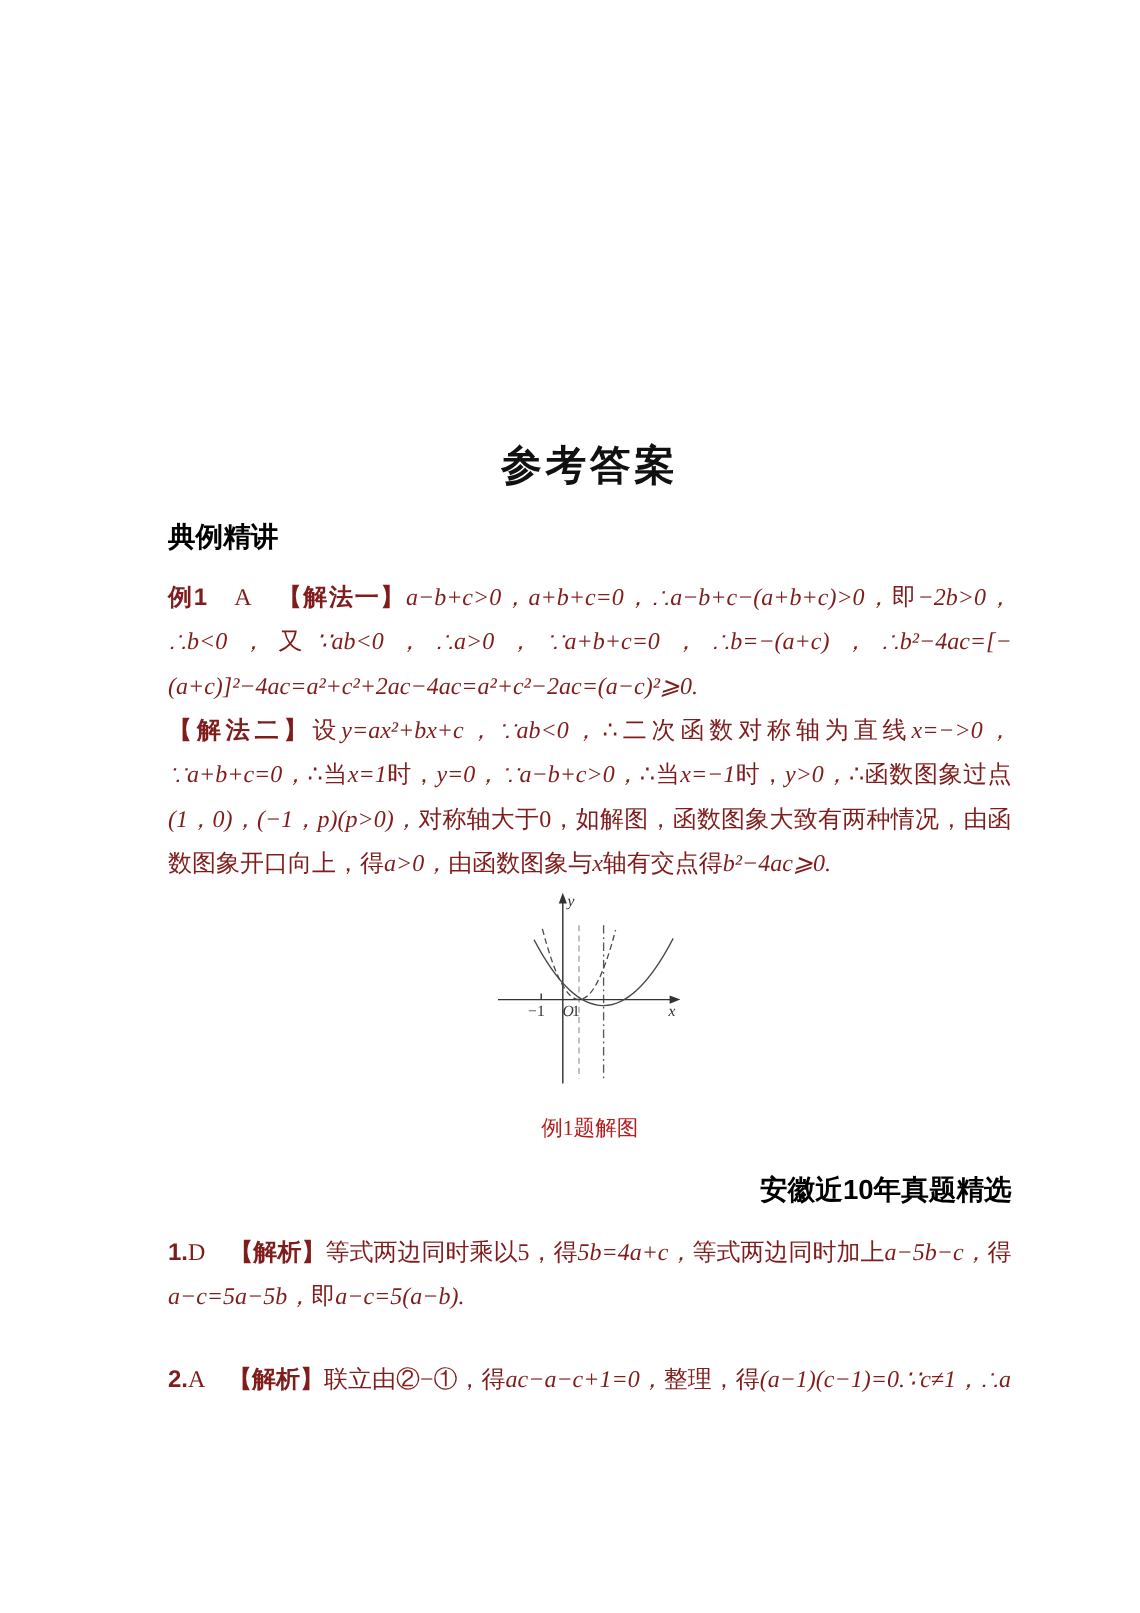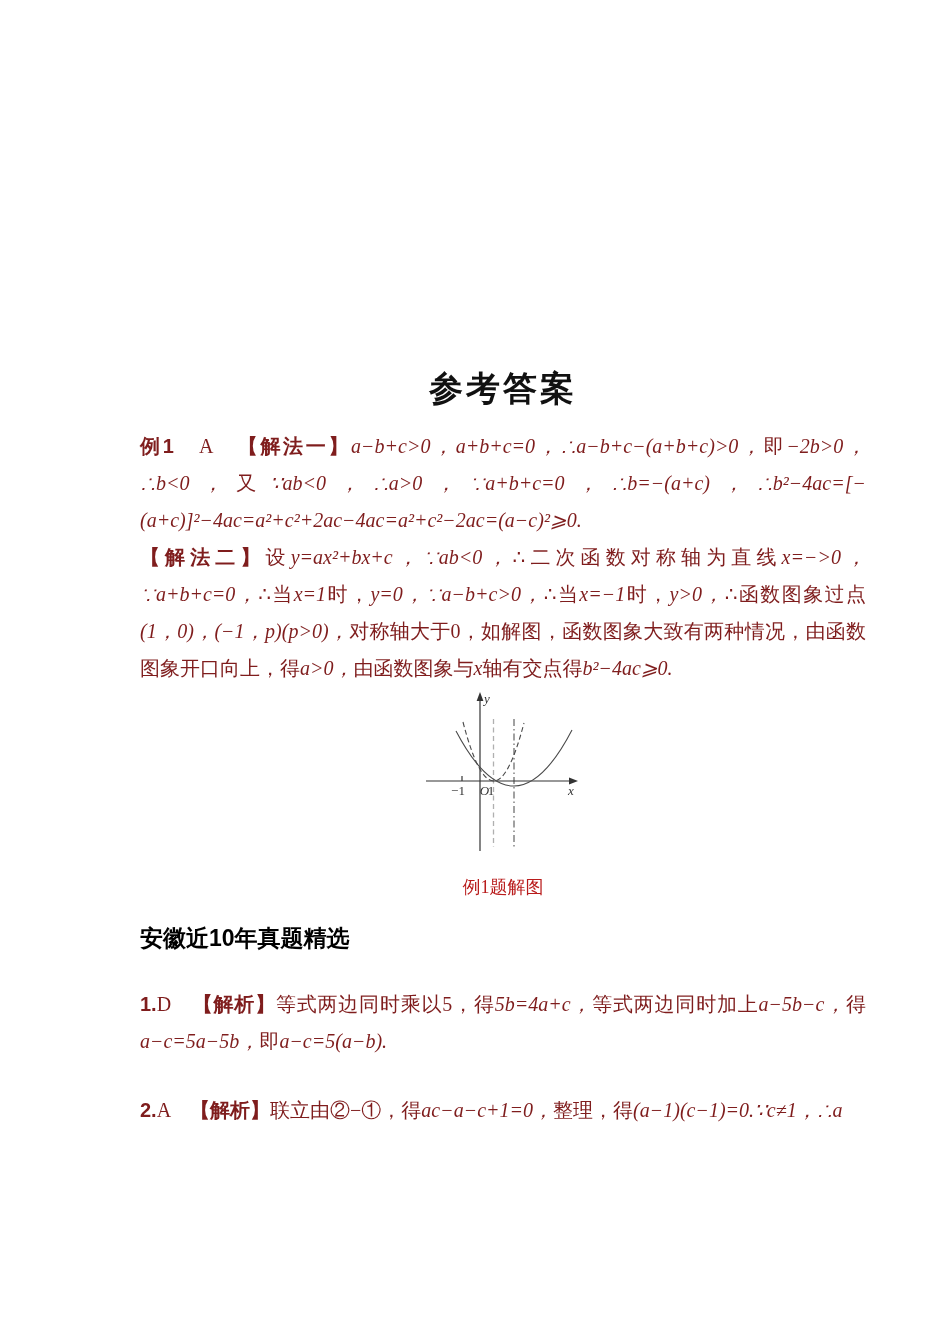--- a/index.html
+++ b/index.html
@@ -3,21 +3,21 @@
 <meta charset="utf-8">
 <style>
   html, body { margin: 0; padding: 0; background: #ffffff; }
   .page {
     position: relative;
     width: 950px;
     height: 1344px;
     margin: 0 auto;
     background: #ffffff;
     box-sizing: border-box;
-    padding: 0 84px 0 140px;
+    padding: 0 107px 0 140px;
     color: #111111;
     font-family: "Liberation Serif", "DejaVu Serif", serif;
     overflow: hidden;
   }
   .doc-title {
     font-family: "Liberation Sans", "DejaVu Sans", sans-serif;
     font-weight: 700;
     font-size: 34px;
     line-height: 40px;
     text-align: center;
@@ -25,31 +25,31 @@
     letter-spacing: 3px;
   }
   .sec {
     font-family: "Liberation Sans", "DejaVu Sans", sans-serif;
     font-weight: 700;
     font-size: 23px;
     line-height: 26px;
     margin: 26px 0 0 0;
     color: #000000;
   }
-  .sec.anhui   { margin-top: 28px; }
+  .sec.anhui   { margin-top: 28px; text-align: right; }
   .sec.zhendui { margin-top: 16px; }
   .para {
     font-size: 20px;
     line-height: 37px;
     margin: 20px 0 0 0;
     text-align: justify;
     color: #7f1d1d;
   }
   .para.p2 { margin-top: 0; }
-  .para.q1 { margin-top: 35px; }
+  .para.q1 { margin-top: 22px; }
   .para.q2 { margin-top: 32px; }
   .seg-bold {
     font-family: "Liberation Sans", "DejaVu Sans", sans-serif;
     font-weight: 700;
     font-style: normal;
   }
   .seg-math { font-style: italic; }
   .fig { margin: 2px 0 0 0; text-align: center; }
   .fig svg { display: inline-block; }
   .figcap {
@@ -61,20 +61,21 @@
   .axis-label { font-family: "Liberation Serif", "DejaVu Serif", serif; font-style: italic; font-size: 13px; fill: #333333; }
   .tick-label { font-family: "Liberation Serif", "DejaVu Serif", serif; font-size: 13px; fill: #333333; }
 </style>
 </head>
 <body>
 
 <div class="page">
 
   <h1 class="doc-title">参考答案</h1>
 
+  <h2 class="sec">典例精讲</h2>
 
   <p class="para p1"><span class="seg-bold">例1</span><span>　A　</span><span class="seg-bold">【解法一】</span><span class="seg-math">a−b+c&gt;0，a+b+c=0，∴a−b+c−(a+b+c)&gt;0，</span><span>即</span><span class="seg-math">−2b&gt;0，∴b&lt;0，</span><span>又</span><span class="seg-math">∵ab&lt;0，∴a&gt;0，∵a+b+c=0，∴b=−(a+c)，∴b²−4ac=[−(a+c)]²−4ac=a²+c²+2ac−4ac=a²+c²−2ac=(a−c)²⩾0.</span></p>
 
   <p class="para p2"><span class="seg-bold">【解法二】</span><span>设</span><span class="seg-math">y=ax²+bx+c，∵ab&lt;0，</span><span>∴二次函数对称轴为直线</span><span class="seg-math">x=−&gt;0，∵a+b+c=0，</span><span>∴当</span><span class="seg-math">x=1</span><span>时，</span><span class="seg-math">y=0，∵a−b+c&gt;0，</span><span>∴当</span><span class="seg-math">x=−1</span><span>时，</span><span class="seg-math">y&gt;0，</span><span>∴函数图象过点</span><span class="seg-math">(1，0)，(−1，p)(p&gt;0)，</span><span>对称轴大于0，如解图，函数图象大致有两种情况，由函数图象开口向上，得</span><span class="seg-math">a&gt;0，</span><span>由函数图象与</span><span class="seg-math">x</span><span>轴有交点得</span><span class="seg-math">b²−4ac⩾0.</span></p>
 
   <figure class="fig">
     <svg width="156" height="170" viewBox="0 0 156 170" xmlns="http://www.w3.org/2000/svg">
 
       <line x1="68.5" y1="30" x2="68.5" y2="158" stroke="#b0b0b0" stroke-width="1.3" stroke-dasharray="5 3.5"></line>
       <line x1="89" y1="30" x2="89" y2="158" stroke="#555555" stroke-width="1.1" stroke-dasharray="7 3 1.5 3"></line>

